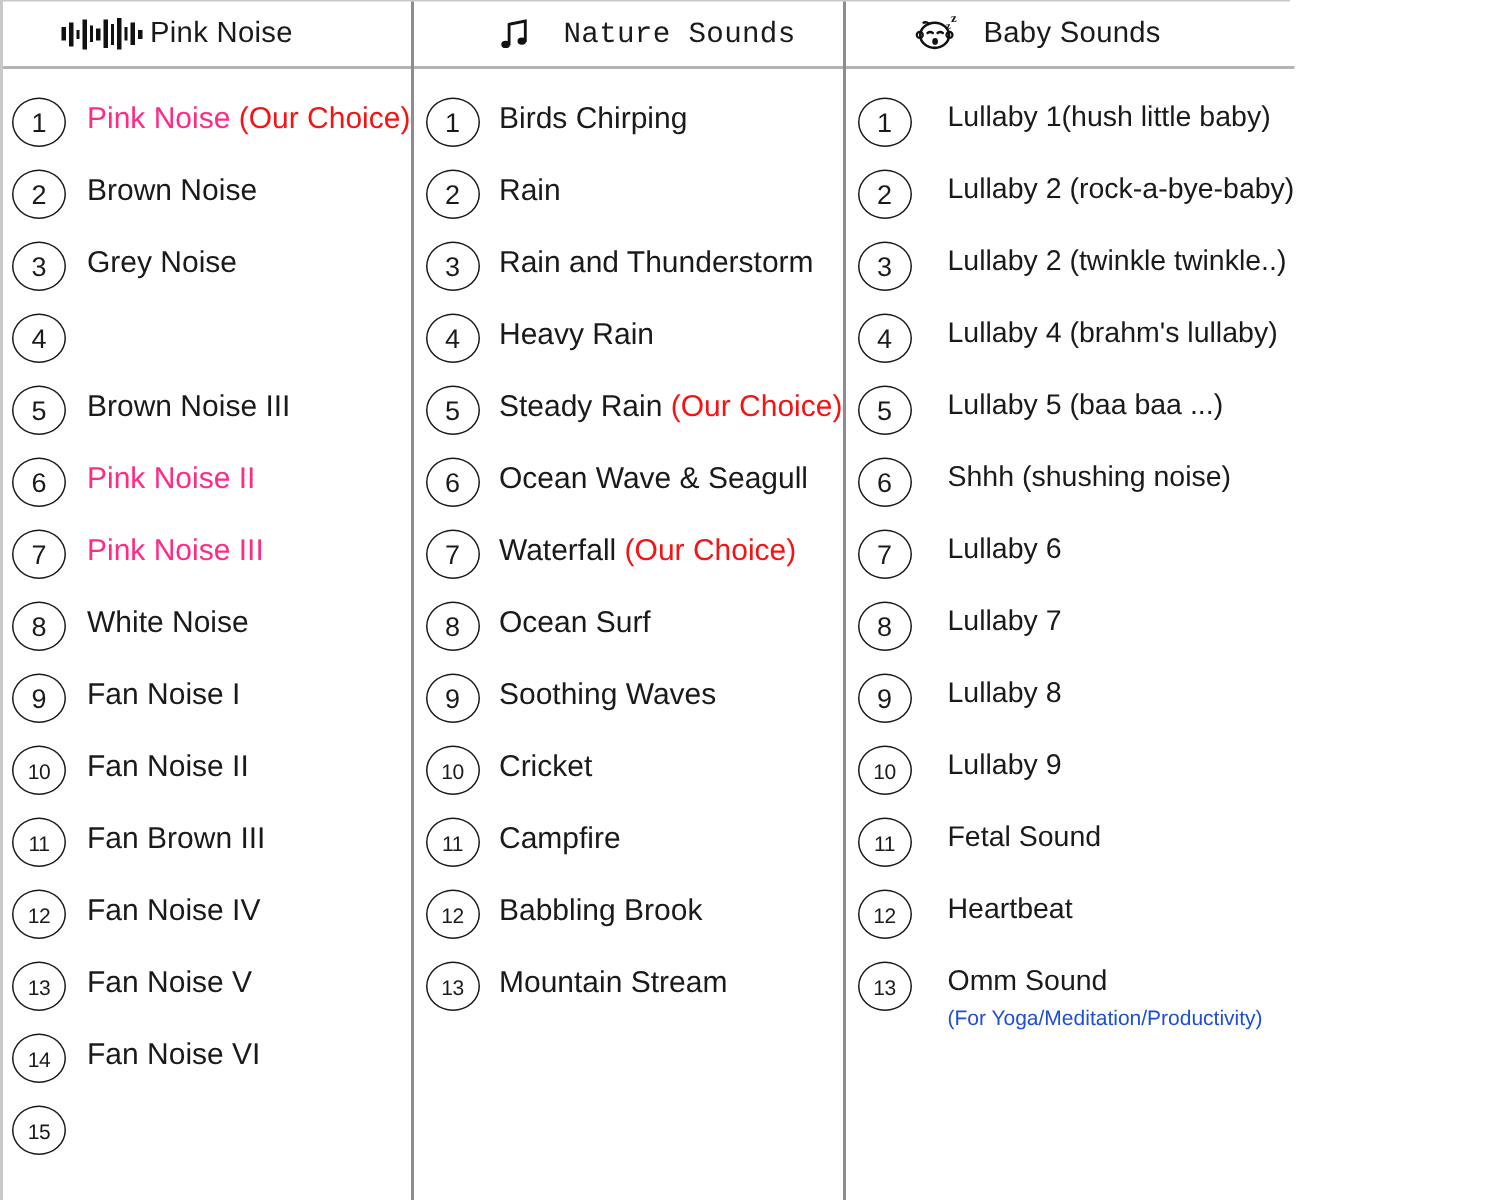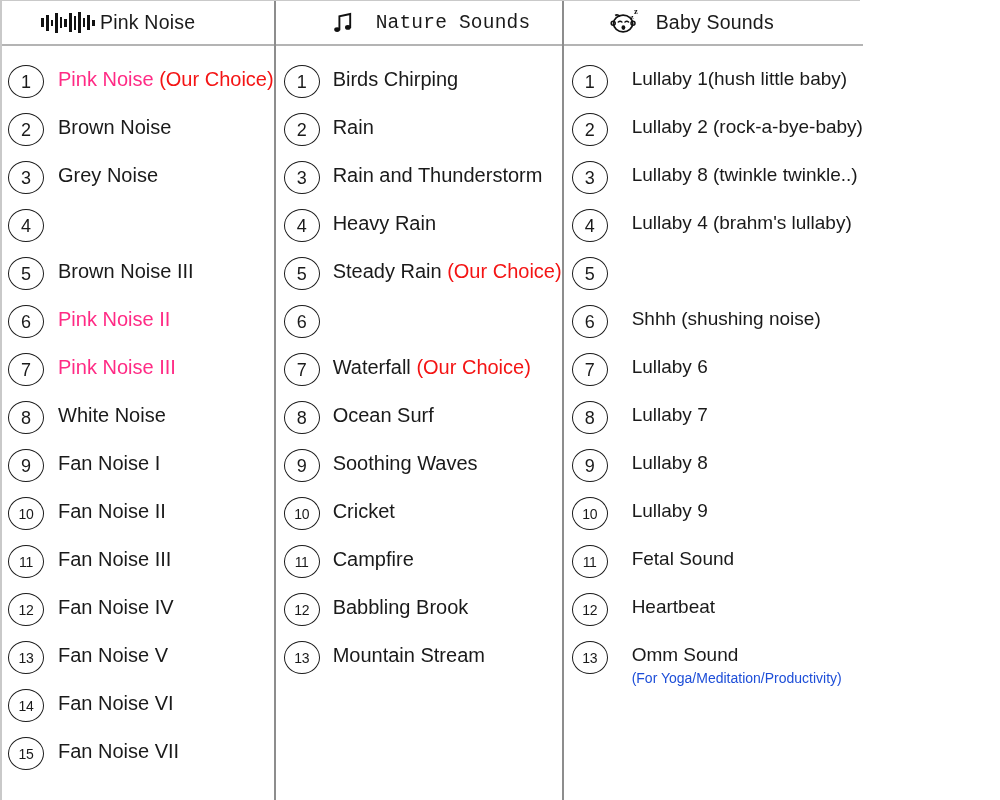--- a/index.html
+++ b/index.html
@@ -199,37 +199,36 @@
         <div class="row">
           <span class="badge">9</span>
           <span class="row-text"><span>Fan Noise I</span></span>
         </div>
         <div class="row">
           <span class="badge wide">10</span>
           <span class="row-text"><span>Fan Noise II</span></span>
         </div>
         <div class="row">
           <span class="badge wide">11</span>
-          <span class="row-text"><span>Fan Noise III</span></span>
+          <span class="row-text"><span>Fan Brown III</span></span>
         </div>
         <div class="row">
           <span class="badge wide">12</span>
           <span class="row-text"><span>Fan Noise IV</span></span>
         </div>
         <div class="row">
           <span class="badge wide">13</span>
           <span class="row-text"><span>Fan Noise V</span></span>
         </div>
         <div class="row">
           <span class="badge wide">14</span>
           <span class="row-text"><span>Fan Noise VI</span></span>
         </div>
         <div class="row">
           <span class="badge wide">15</span>
-          <span class="row-text"><span>Fan Noise VII</span></span>
         </div>
       </div>
   </div>
 
   <div class="column col-nature">
     <div class="col-header">
       <span class="hdr-icon">
         <svg width="26" height="26" viewBox="0 0 26 26" aria-hidden="true">
           <path d="M8.4 19.2 V6.2 L19.2 4.0 V17.0" fill="none" stroke="#111" stroke-width="1.9" stroke-linecap="square"></path>
           <ellipse cx="6.1" cy="19.6" rx="2.9" ry="2.4" fill="#111"></ellipse>
@@ -254,20 +253,21 @@
         <div class="row">
           <span class="badge">4</span>
           <span class="row-text"><span>Heavy Rain</span></span>
         </div>
         <div class="row">
           <span class="badge">5</span>
           <span class="row-text"><span>Steady Rain </span><span class="tag-choice">(Our Choice)</span></span>
         </div>
         <div class="row">
           <span class="badge">6</span>
+          <span class="row-text"><span>Ocean Wave &amp; Seagull</span></span>
         </div>
         <div class="row">
           <span class="badge">7</span>
           <span class="row-text"><span>Waterfall </span><span class="tag-choice">(Our Choice)</span></span>
         </div>
         <div class="row">
           <span class="badge">8</span>
           <span class="row-text"><span>Ocean Surf</span></span>
         </div>
         <div class="row">
@@ -314,28 +314,29 @@
         <div class="row">
           <span class="badge">1</span>
           <span class="row-text"><span>Lullaby 1(hush little baby)</span></span>
         </div>
         <div class="row">
           <span class="badge">2</span>
           <span class="row-text"><span>Lullaby 2 (rock-a-bye-baby)</span></span>
         </div>
         <div class="row">
           <span class="badge">3</span>
-          <span class="row-text"><span>Lullaby 8 (twinkle twinkle..)</span></span>
+          <span class="row-text"><span>Lullaby 2 (twinkle twinkle..)</span></span>
         </div>
         <div class="row">
           <span class="badge">4</span>
           <span class="row-text"><span>Lullaby 4 (brahm's lullaby)</span></span>
         </div>
         <div class="row">
           <span class="badge">5</span>
+          <span class="row-text"><span>Lullaby 5 (baa baa ...)</span></span>
         </div>
         <div class="row">
           <span class="badge">6</span>
           <span class="row-text"><span>Shhh (shushing noise)</span></span>
         </div>
         <div class="row">
           <span class="badge">7</span>
           <span class="row-text"><span>Lullaby 6</span></span>
         </div>
         <div class="row">

